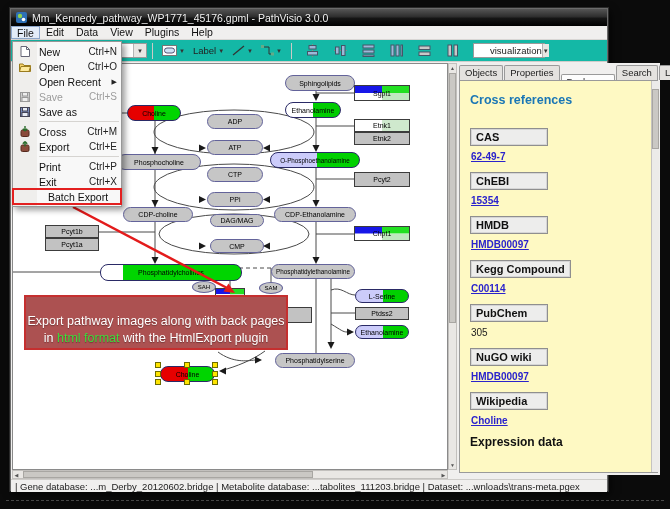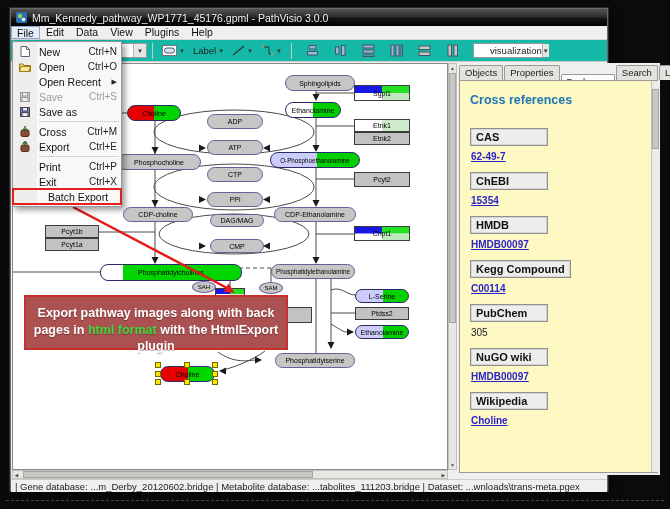--- a/index.html
+++ b/index.html
@@ -58,22 +58,22 @@
   .pcsplit    { background:linear-gradient(90deg,#ffffff 16%, #00d500 16%); }
   .gene4 { border:1px solid #3c3c3c;
            background:linear-gradient(90deg,#1717e8 50%, #22e022 50%) top / 100% 50% no-repeat,
                       linear-gradient(90deg,#ffffff 50%, #bfe8bf 50%) bottom / 100% 50% no-repeat; }
   .gene2 { border:1px solid #3c3c3c; background:linear-gradient(90deg,#ffffff 50%, #cfe9cd 50%); }
 
   .handle { position:absolute; width:6px; height:6px; background:#ffe400; border:1px solid #6b6b00; }
 
   
   .callout { position:absolute; left:13px; top:286px; width:264px; height:55px; background:#ac5151;
-             border:2px solid #c52f2f; color:#fff; font-weight:bold; font-size:12.5px; line-height:16.5px;
-             text-align:center; padding-top:8px; z-index:6; text-shadow:0 1px 1px rgba(0,0,0,.35); }
+             border:2px solid #c52f2f; color:#fff; font-weight:normal; font-size:12.5px; line-height:16.5px;
+             text-align:center; padding-top:16px; z-index:6; text-shadow:0 1px 1px rgba(0,0,0,.35); }
   .callout .hl { color:#3bdc3b; }
 
   
   .ann-arrow { position:absolute; left:0; top:0; z-index:5; pointer-events:none; }
 
   
   .vscroll { position:absolute; left:437px; top:54px; width:9px; height:407px; background:#e9e7e4;
              border:1px solid #c2c0bd; }
   .vscroll .thumb { position:absolute; left:0px; top:9px; width:7px; height:250px; background:#cac8c4; border:1px solid #a8a6a2; }
   .sbtn { position:absolute; font-size:5px; color:#555; width:7px; height:8px; display:flex; align-items:center; justify-content:center; }
@@ -370,20 +370,21 @@
       </div>
       <div class="xref-sec">
         <span class="xref-head">NuGO wiki</span>
         <a class="xref-val">HMDB00097</a>
       </div>
       <div class="xref-sec">
         <span class="xref-head">Wikipedia</span>
         <a class="xref-val">Choline</a>
       </div>
 
+      <div class="expr-heading">Expression data</div>
     </div>
     <div class="panel-scroll">
       <div class="thumb"></div>
     </div>
   </div>
 
   <div class="statusbar">
     <span>| Gene database: ...m_Derby_20120602.bridge | Metabolite database: ...tabolites_111203.bridge | Dataset: ...wnloads\trans-meta.pgex</span>
   </div>
 

